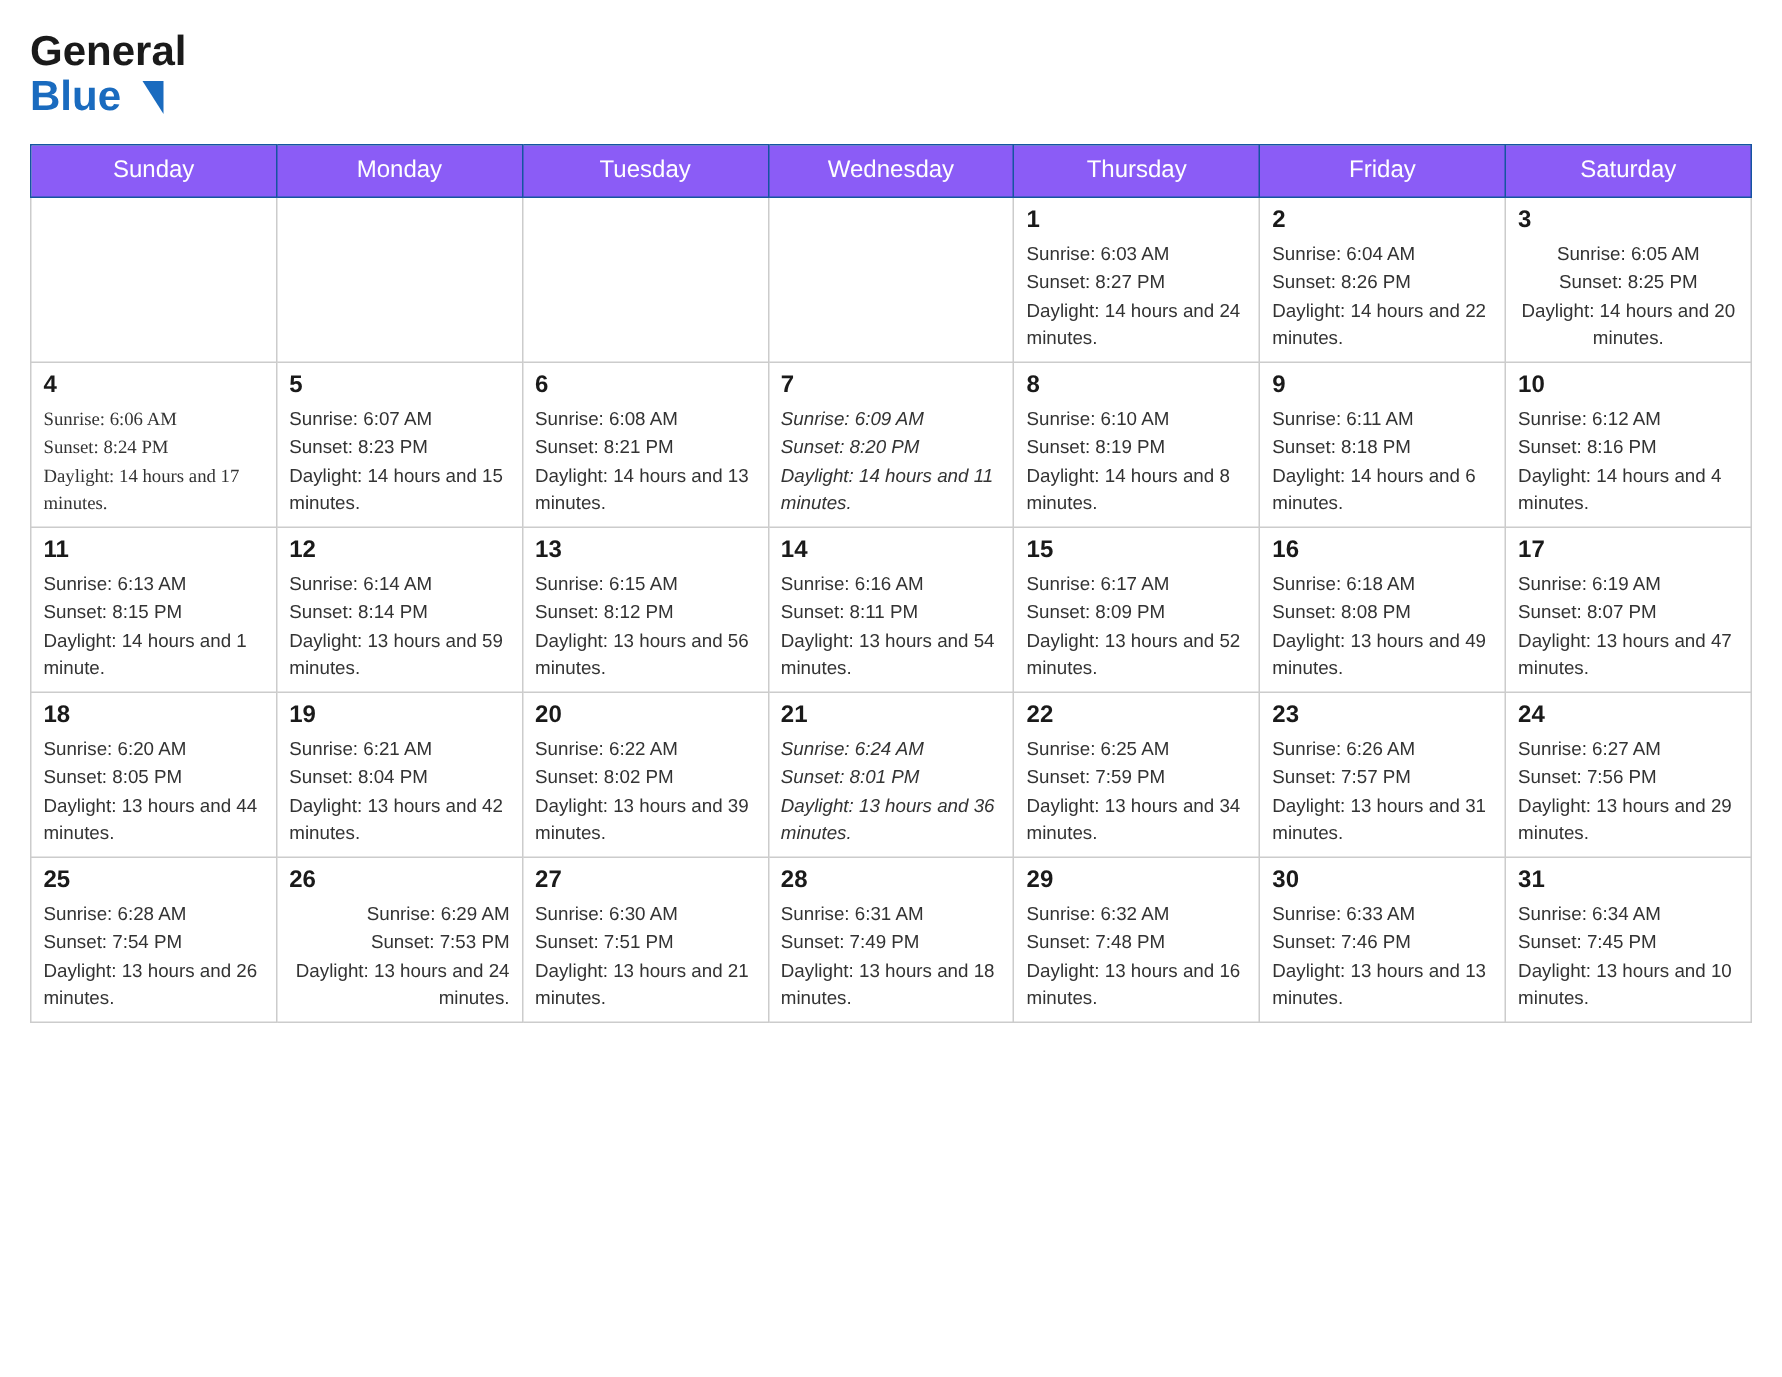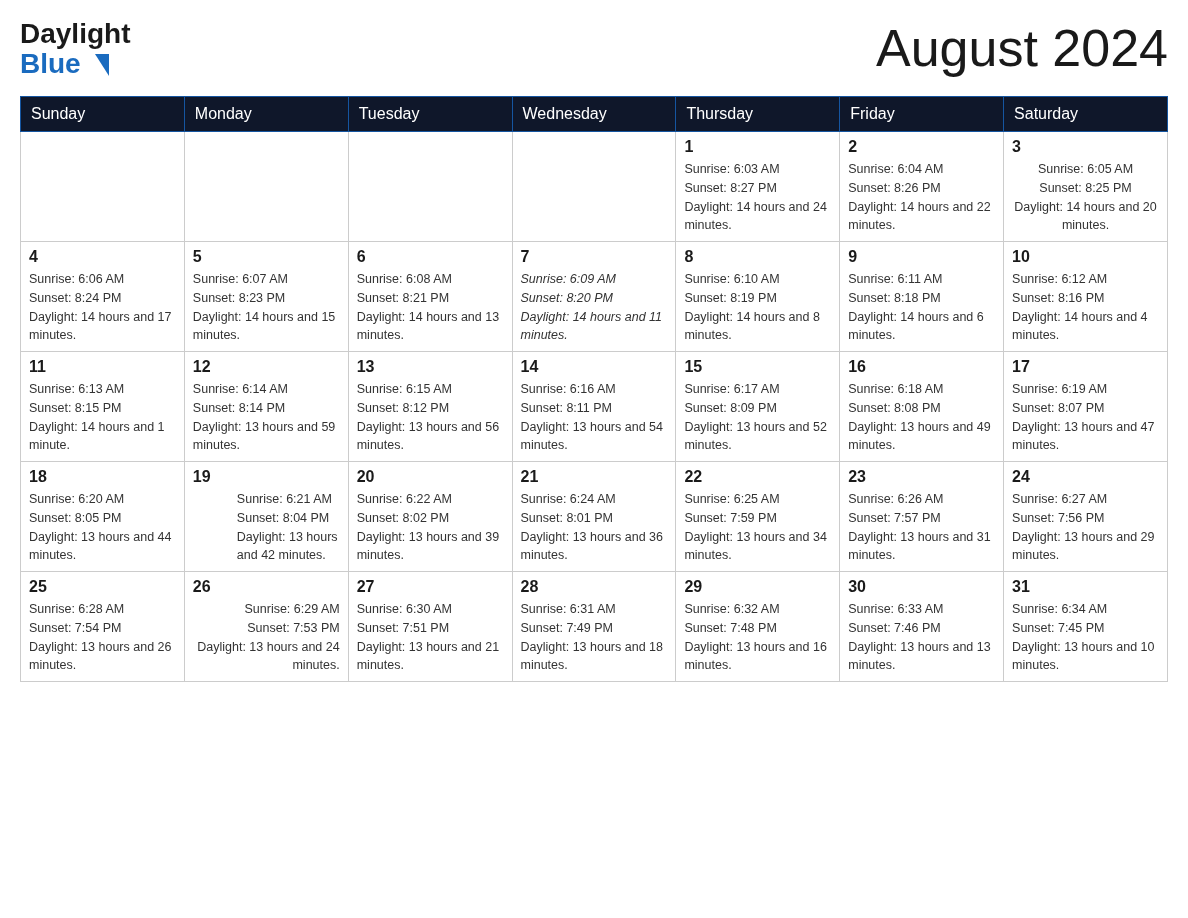--- a/index.html
+++ b/index.html
@@ -60,26 +60,26 @@
       font-size: 22px;
       color: #1a1a1a;
       font-weight: normal;
     }
     .calendar {
       width: 100%;
       border-collapse: collapse;
       border: 1px solid #999;
     }
     .calendar th {
-      background-color: #0f172a;
+      background-color: #8b5cf6;
       color: #fff;
       font-size: 16px;
       font-weight: normal;
-      padding: 8px 10px;
-      text-align: left;
+      padding: 8px 28px;
+      text-align: center;
       border: 1px solid #1555a0;
     }
     .calendar td {
       vertical-align: top;
       border: 1px solid #ccc;
       padding: 6px 8px;
       font-size: 13px;
       color: #333;
       width: calc(100% / 7);
       min-height: 100px;
@@ -101,28 +101,27 @@
     }
     tr.week-row td {
       min-height: 110px;
     }
   </style>
 </head>
 <body>
 
 <div class="header">
   <div class="logo">
-    <span class="logo-general">Daylight</span>
+    <span class="logo-general">General</span>
     <div class="logo-blue-row">
       <span class="logo-blue-text">Blue</span>
       <div class="logo-triangle"></div>
     </div>
   </div>
   <div class="title-block">
-    <div class="month-year">August 2024</div>
   </div>
 </div>
 
 <table class="calendar">
   <thead>
     <tr>
     <th>Sunday</th>
         <th>Monday</th>
         <th>Tuesday</th>
         <th>Wednesday</th>
@@ -152,21 +151,21 @@
         <td>
           <span class="day-number">3</span>
           <div class="day-info" style="white-space: pre-line; text-align: center;">Sunrise: 6:05 AM
 Sunset: 8:25 PM
 Daylight: 14 hours and 20 minutes.</div>
         </td>
       </tr>
       <tr class="week-row">
         <td>
           <span class="day-number">4</span>
-          <div class="day-info" style="white-space: pre-line;">Sunrise: 6:06 AM
+          <div class="day-info" style="white-space: pre-line; font-family: Liberation Serif, serif;">Sunrise: 6:06 AM
 Sunset: 8:24 PM
 Daylight: 14 hours and 17 minutes.</div>
         </td>
         <td>
           <span class="day-number">5</span>
           <div class="day-info" style="white-space: pre-line;">Sunrise: 6:07 AM
 Sunset: 8:23 PM
 Daylight: 14 hours and 15 minutes.</div>
         </td>
         <td>
@@ -246,33 +245,33 @@
       </tr>
       <tr class="week-row">
         <td>
           <span class="day-number">18</span>
           <div class="day-info" style="white-space: pre-line;">Sunrise: 6:20 AM
 Sunset: 8:05 PM
 Daylight: 13 hours and 44 minutes.</div>
         </td>
         <td>
           <span class="day-number">19</span>
-          <div class="day-info" style="white-space: pre-line; margin-left: 44px;">Sunrise: 6:21 AM
+          <div class="day-info" style="white-space: pre-line;">Sunrise: 6:21 AM
 Sunset: 8:04 PM
 Daylight: 13 hours and 42 minutes.</div>
         </td>
         <td>
           <span class="day-number">20</span>
           <div class="day-info" style="white-space: pre-line;">Sunrise: 6:22 AM
 Sunset: 8:02 PM
 Daylight: 13 hours and 39 minutes.</div>
         </td>
         <td>
           <span class="day-number">21</span>
-          <div class="day-info" style="white-space: pre-line;">Sunrise: 6:24 AM
+          <div class="day-info" style="white-space: pre-line; font-style: italic;">Sunrise: 6:24 AM
 Sunset: 8:01 PM
 Daylight: 13 hours and 36 minutes.</div>
         </td>
         <td>
           <span class="day-number">22</span>
           <div class="day-info" style="white-space: pre-line;">Sunrise: 6:25 AM
 Sunset: 7:59 PM
 Daylight: 13 hours and 34 minutes.</div>
         </td>
         <td>

